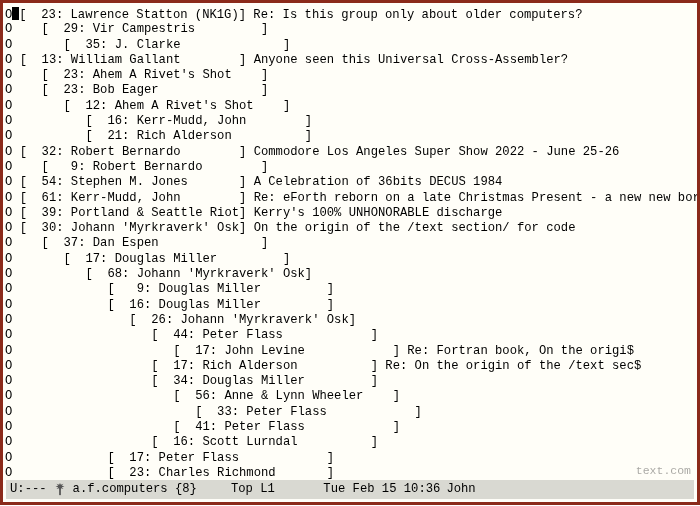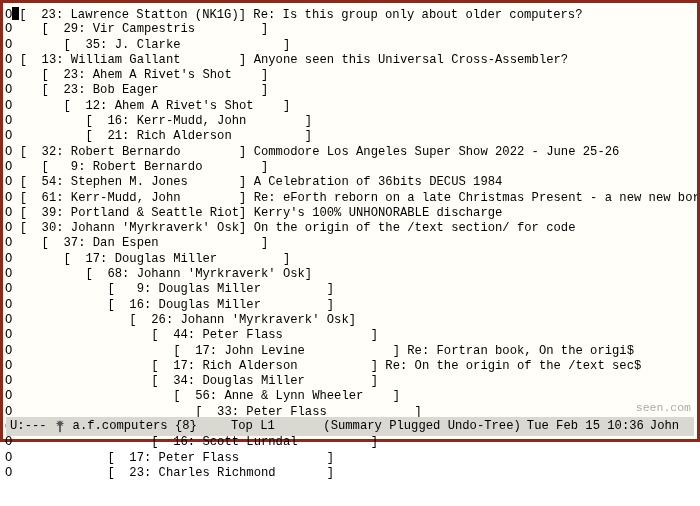--- a/index.html
+++ b/index.html
@@ -9,21 +9,21 @@
     font-size: 12.2px;
     line-height: 15.3px;
     color: #000;
     width: 700px;
     height: 506px;
     overflow: hidden;
   }
   .frame {
     border: 3px solid #8b2a1a;
     width: 700px;
-    height: 442px;
+    height: 505px;
     background: #fffef8;
     position: relative;
   }
   .content {
     padding: 4px 2px 0 2px;
     white-space: pre;
     overflow: hidden;
   }
   .row { display: block; height: 15.3px; }
   .cursor {
@@ -65,19 +65,18 @@
   <div class="modeline">
     <span>U:---</span>
     <svg class="caduceus" width="14" height="14" viewBox="0 0 16 16">
         <path fill="#555" d="M8 1l1 2 3-1-2 2 3 1-3 1 2 2-3-1-1 2-1-2-3 1 2-2-3-1 3-1-2-2 3 1z"></path>
         <rect x="7" y="6" width="2" height="9" fill="#555"></rect>
       </svg>
     <span>a.f.computers {8}</span>
     <span>   </span>
     <span>Top L1</span>
     <span>     </span>
-    <span>(Summary Plugged Undo-Tree)</span>
     <span>Tue Feb 15 10:36</span>
     <span>John</span>
   </div>
 
-  <div class="watermark">seen.com</div>
+  <div class="watermark">text.com</div>
 </div>
 
 </body></html>

